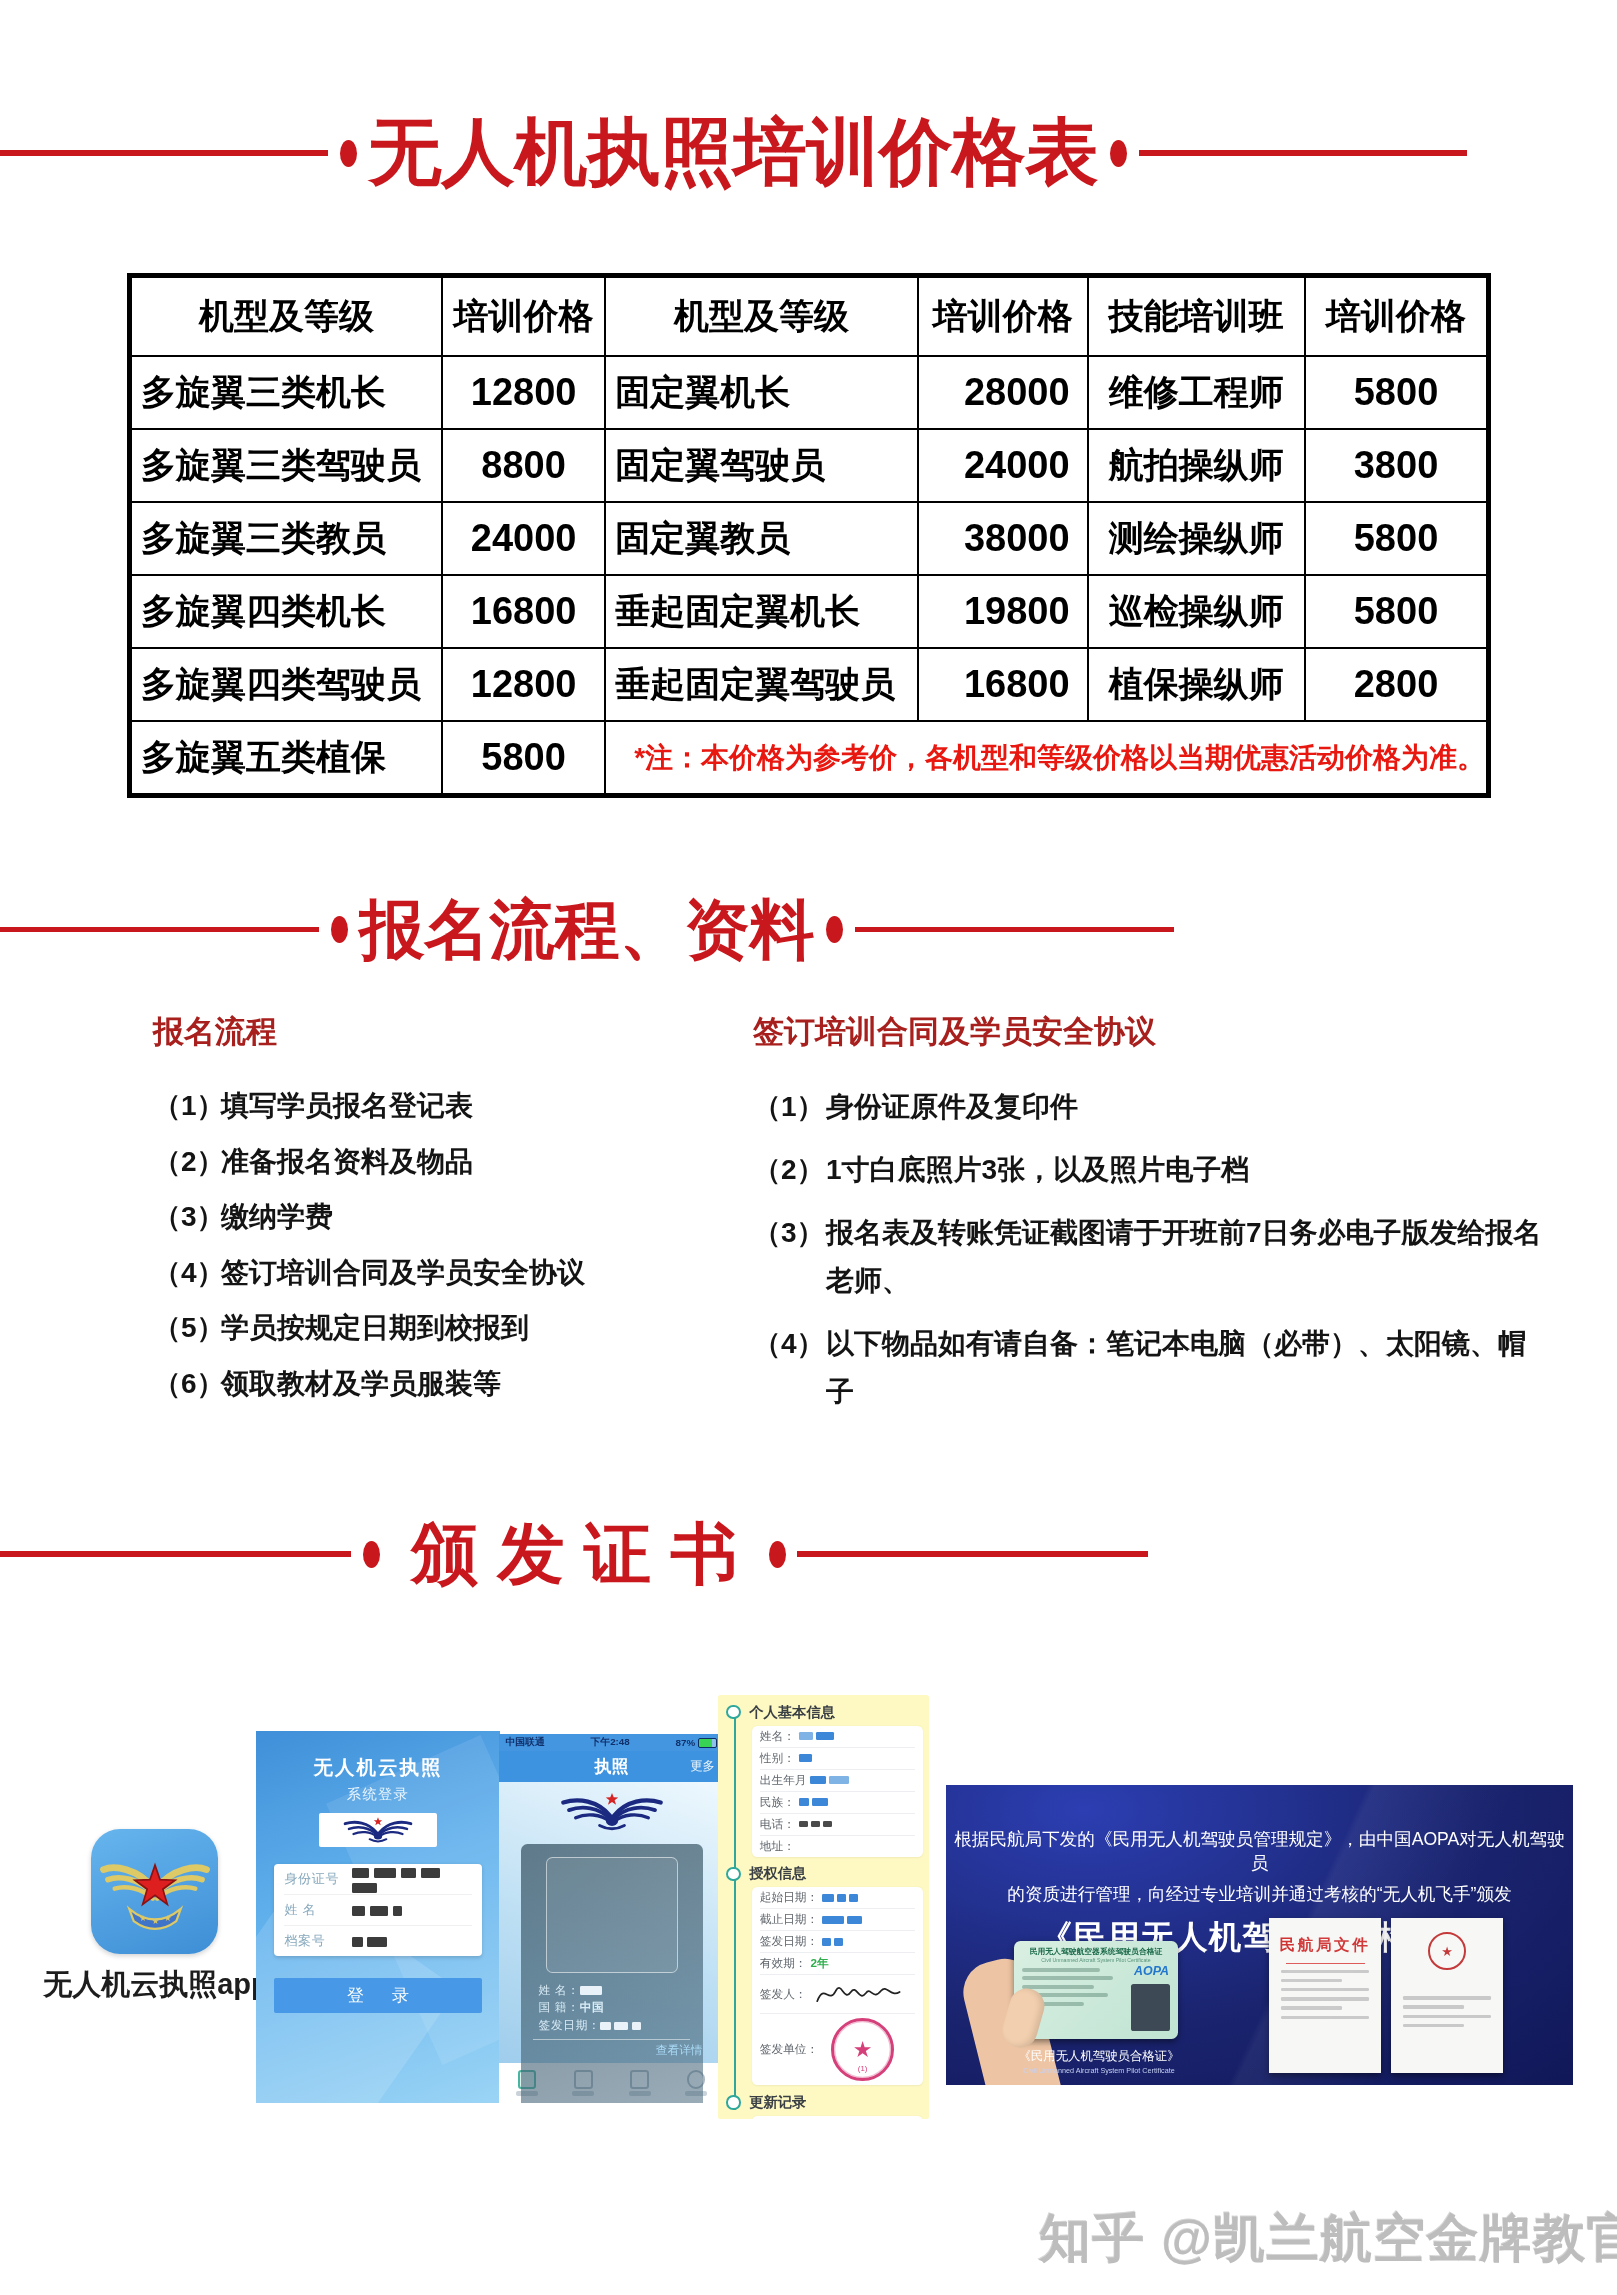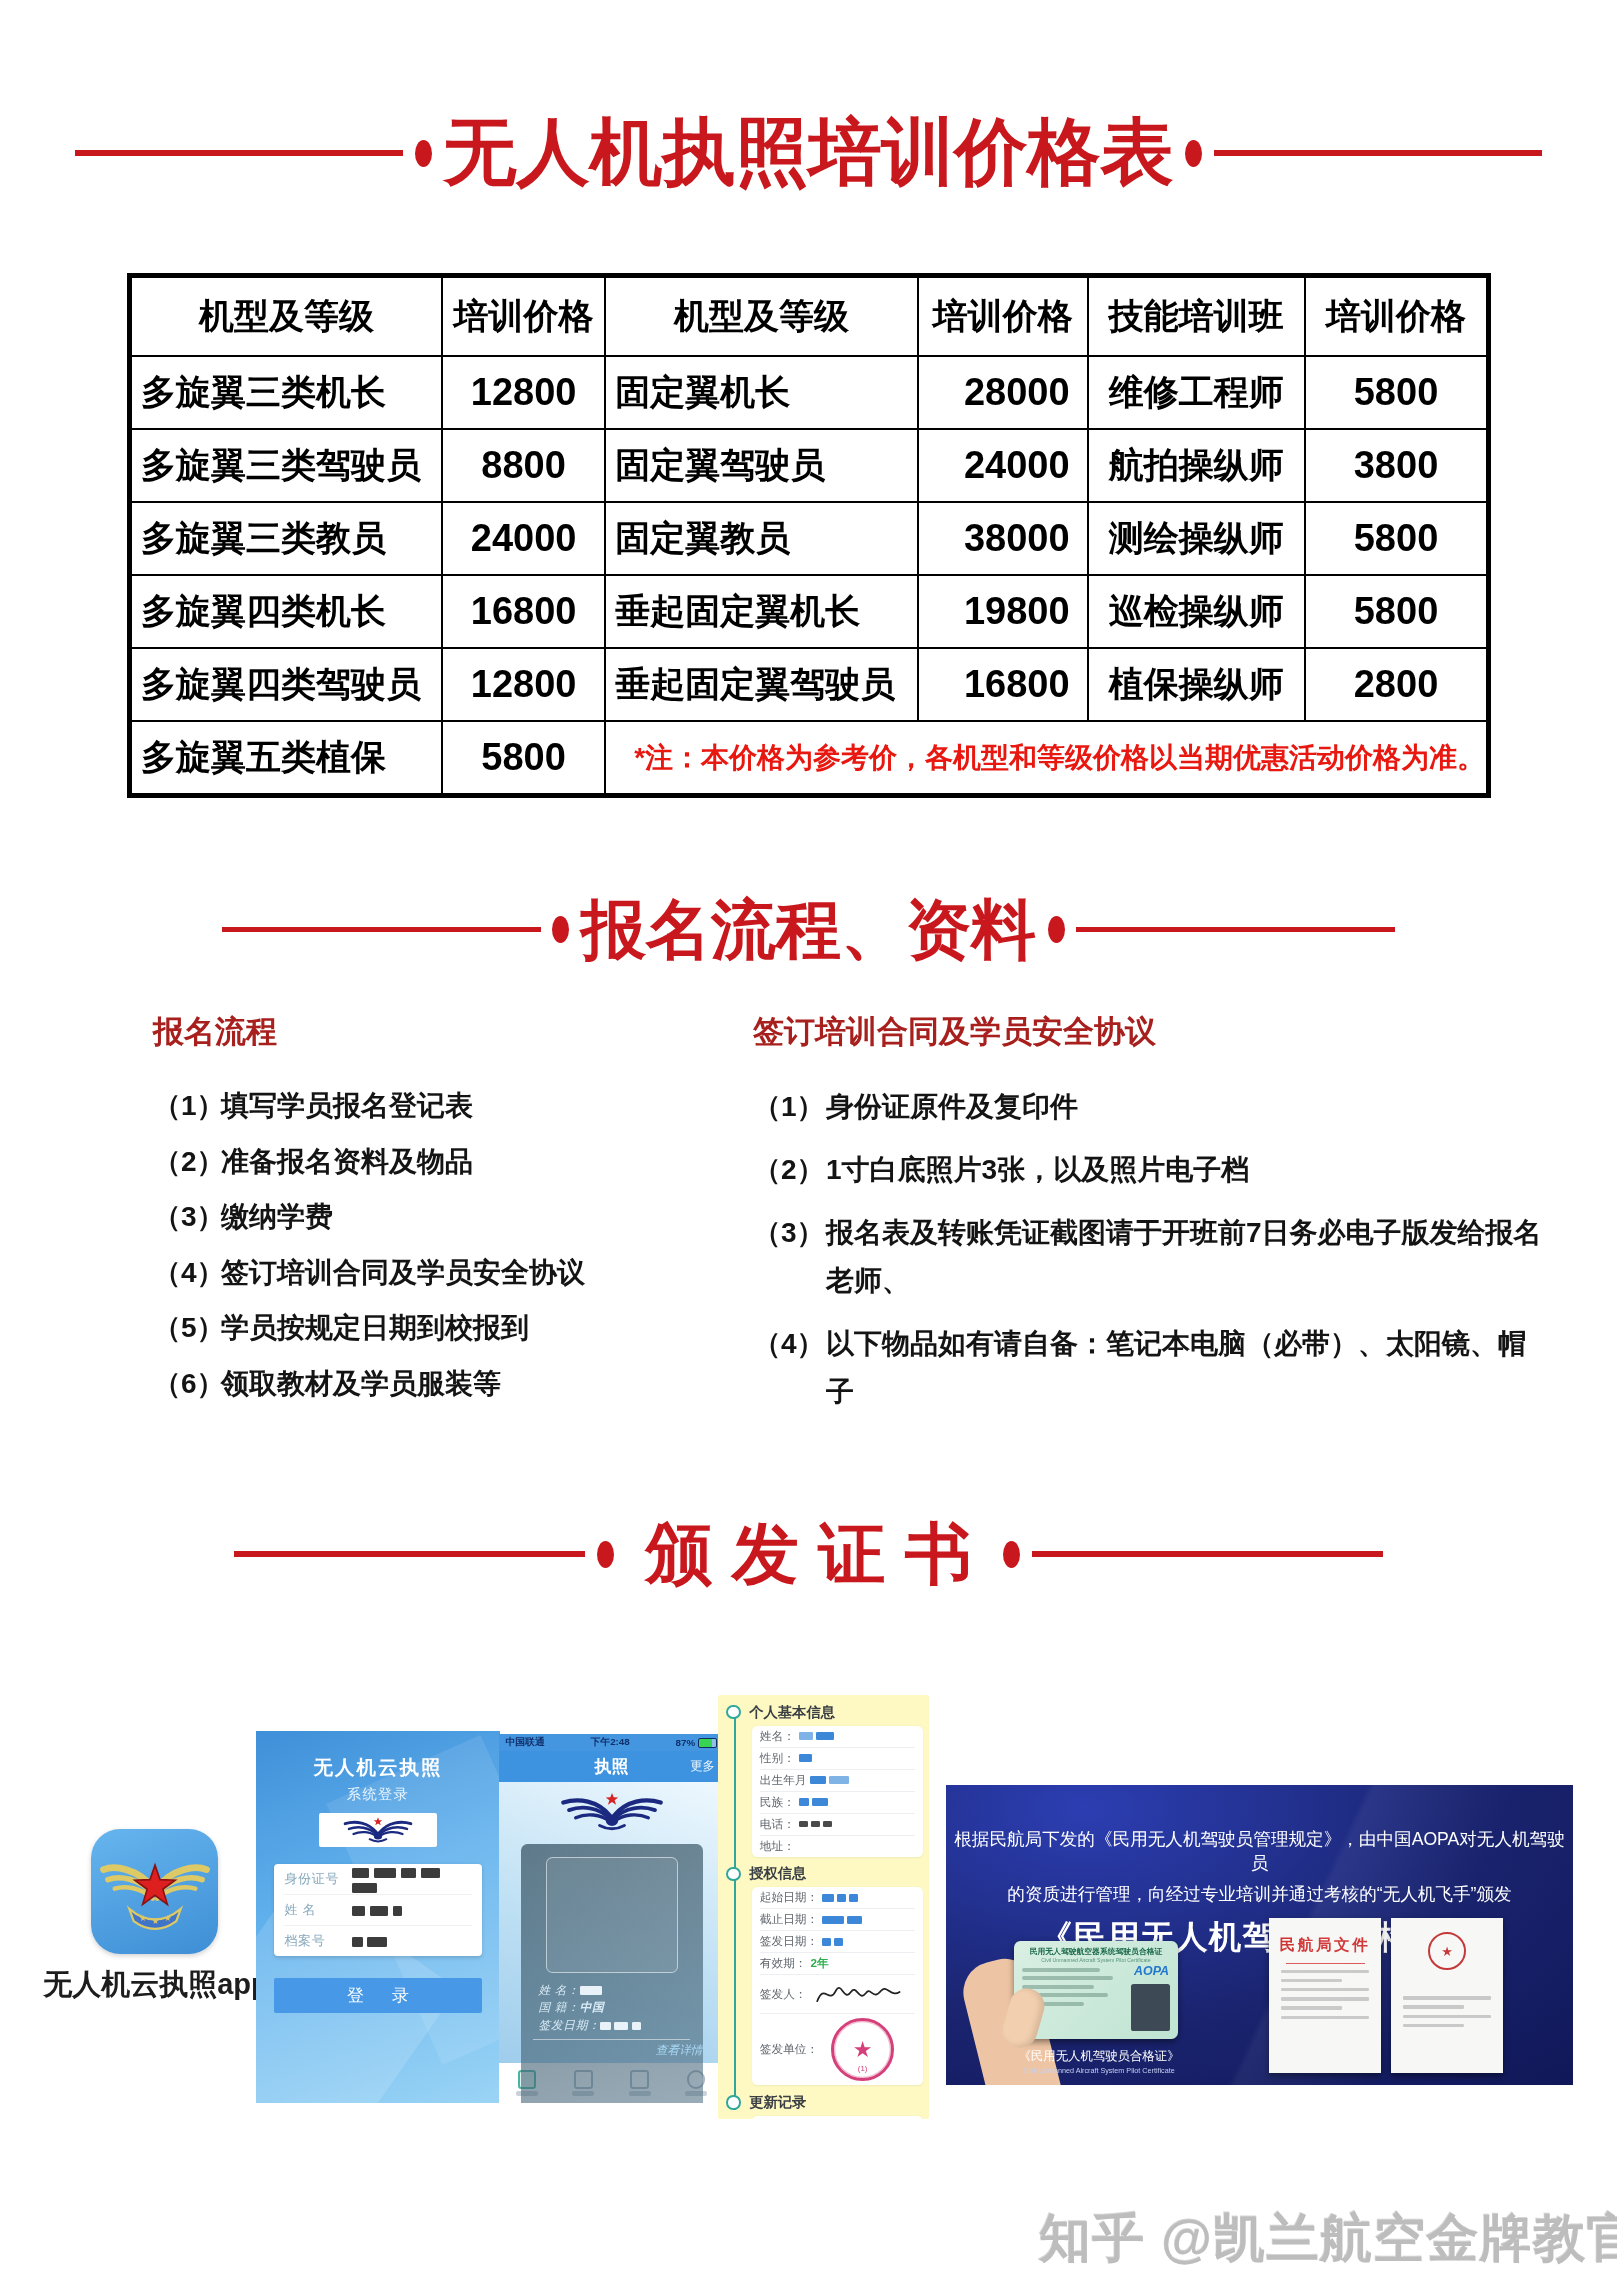--- a/index.html
+++ b/index.html
@@ -1,20 +1,20 @@
 <!DOCTYPE html>
 <html style="font-size:10.4px"><head>
 <meta charset="utf-8">
 <style>
   html,body{margin:0;padding:0;background:#fff;}
   .page{position:relative;width:1617px;height:2295px;background:#fff;overflow:hidden;
         font-family:"Liberation Sans","DejaVu Sans",sans-serif;color:#000;}
 
   
-  .divider{position:absolute;left:0;right:0;display:flex;align-items:center;justify-content:center;color:#c9181d;}
+  .divider{position:absolute;left:0;right:0;display:flex;align-items:center;justify-content:flex-start;color:#c9181d;}
   .divider .line{height:5.9px;background:#c9181d;}
   .divider .dot{width:17px;height:27px;background:#c9181d;border-radius:50%;margin:0 11.7px;}
   .divider .txt{font-weight:bold;white-space:nowrap;}
   .d1{top:91px;height:124px;}
   .d1 .txt{font-size:73px;}
   .d1 .line{width:328px;}
   .d2{top:871px;height:117px;}
   .d2 .txt{font-size:65px;}
   .d2 .line{width:319px;}
   .d3{top:1492px;height:124px;}
@@ -68,21 +68,21 @@
   
   .phone2{position:absolute;left:499px;top:1734px;width:225px;height:369px;display:flex;flex-direction:column;overflow:hidden;background:#cfe7f6;}
   .p2-status{height:17px;background:#4596e0;color:#10306b;font-size:9.8px;font-weight:bold;display:flex;align-items:center;justify-content:space-between;padding:0 6.5px;}
   .p2-batt{display:inline-block;width:17px;height:7.8px;border:1.3px solid #0c2d63;border-radius:2px;
            background:linear-gradient(90deg,#39d353 78%,rgba(255,255,255,.4) 78%);vertical-align:middle;margin-left:3.3px;}
   .p2-header{position:relative;height:31px;background:#3d93e0;color:#fff;display:flex;align-items:center;justify-content:center;font-size:17px;font-weight:bold;}
   .p2-more{position:absolute;right:9px;font-size:12.4px;font-weight:normal;color:#eaf4fc;}
   .p2-body{flex:1;position:relative;background:linear-gradient(200deg,#eef8fe 0%,#bfe0f4 55%,#9fcdec 100%);}
   .p2-eagle{position:absolute;left:50%;transform:translateX(-50%);top:9px;}
   .p2-card{position:absolute;left:50%;transform:translateX(-50%);top:62px;width:182px;height:278px;border-radius:6.5px;
-           background:linear-gradient(160deg,rgba(56,84,100,.74),rgba(76,108,128,.55));color:#d9ecf6;font-style:italic;}
+           background:linear-gradient(160deg,rgba(56,84,100,.74),rgba(76,108,128,.55));color:#d9ecf6;}
   .p2-photo{width:130px;height:114px;margin:13px auto 0;border:1.3px solid rgba(255,255,255,.55);border-radius:6.5px;background:rgba(255,255,255,.07);}
   .p2-rows{margin:7.8px 0 0 18px;font-size:11.7px;line-height:17.6px;letter-spacing:0.7px;}
   .p2-rows .wblk{display:inline-block;height:8.5px;background:#e8f2f8;border-radius:1.3px;vertical-align:middle;margin-right:3.3px;}
   .p2-hr{width:86%;height:0.7px;background:rgba(255,255,255,.5);margin:5.2px auto 0;}
   .p2-detail{text-align:right;margin-top:3.9px;color:#a9d9f5;font-size:11.7px;}
   .p2-tabbar{height:40px;background:#ffffff;display:flex;align-items:center;justify-content:space-around;}
   .tab{display:flex;flex-direction:column;align-items:center;gap:2.6px;}
   .tab .ico{width:14.3px;height:14.3px;border:2px solid #a9b6c0;border-radius:3.3px;}
   .tab.active .ico{border-color:#49b5a0;background:rgba(73,181,160,.18);}
   .tab .lbl{width:22px;height:4.6px;background:#c9d2d8;border-radius:2px;}

